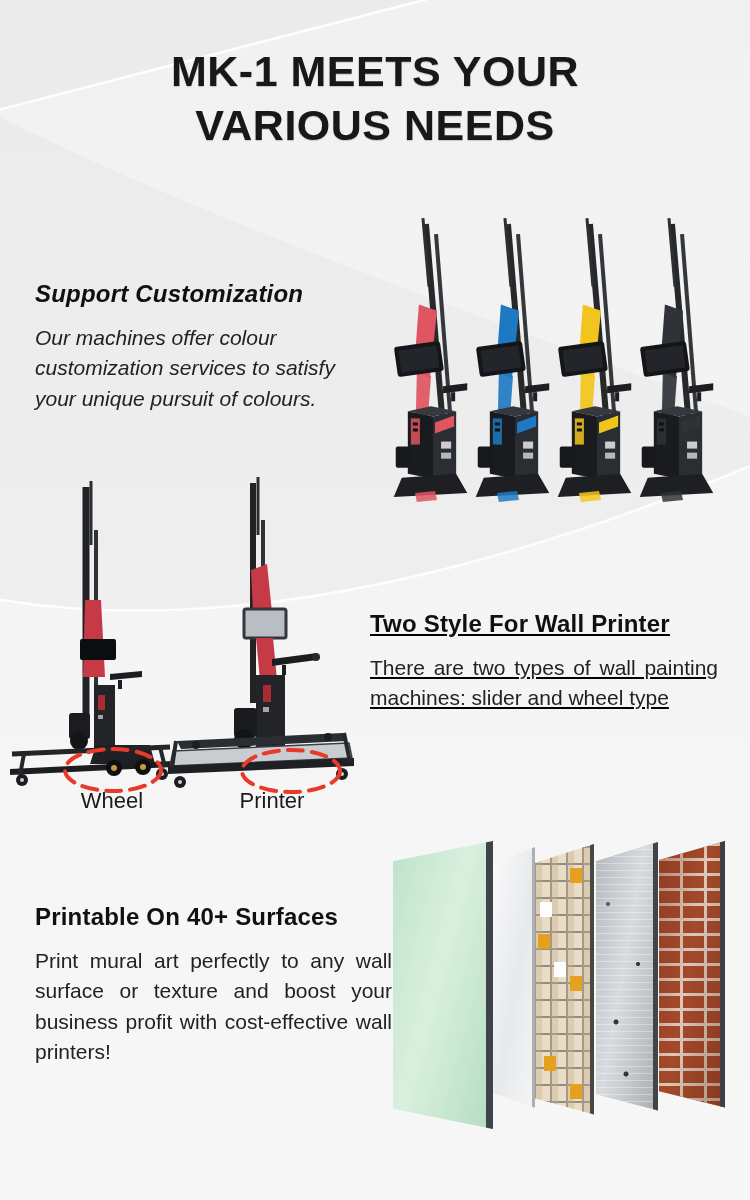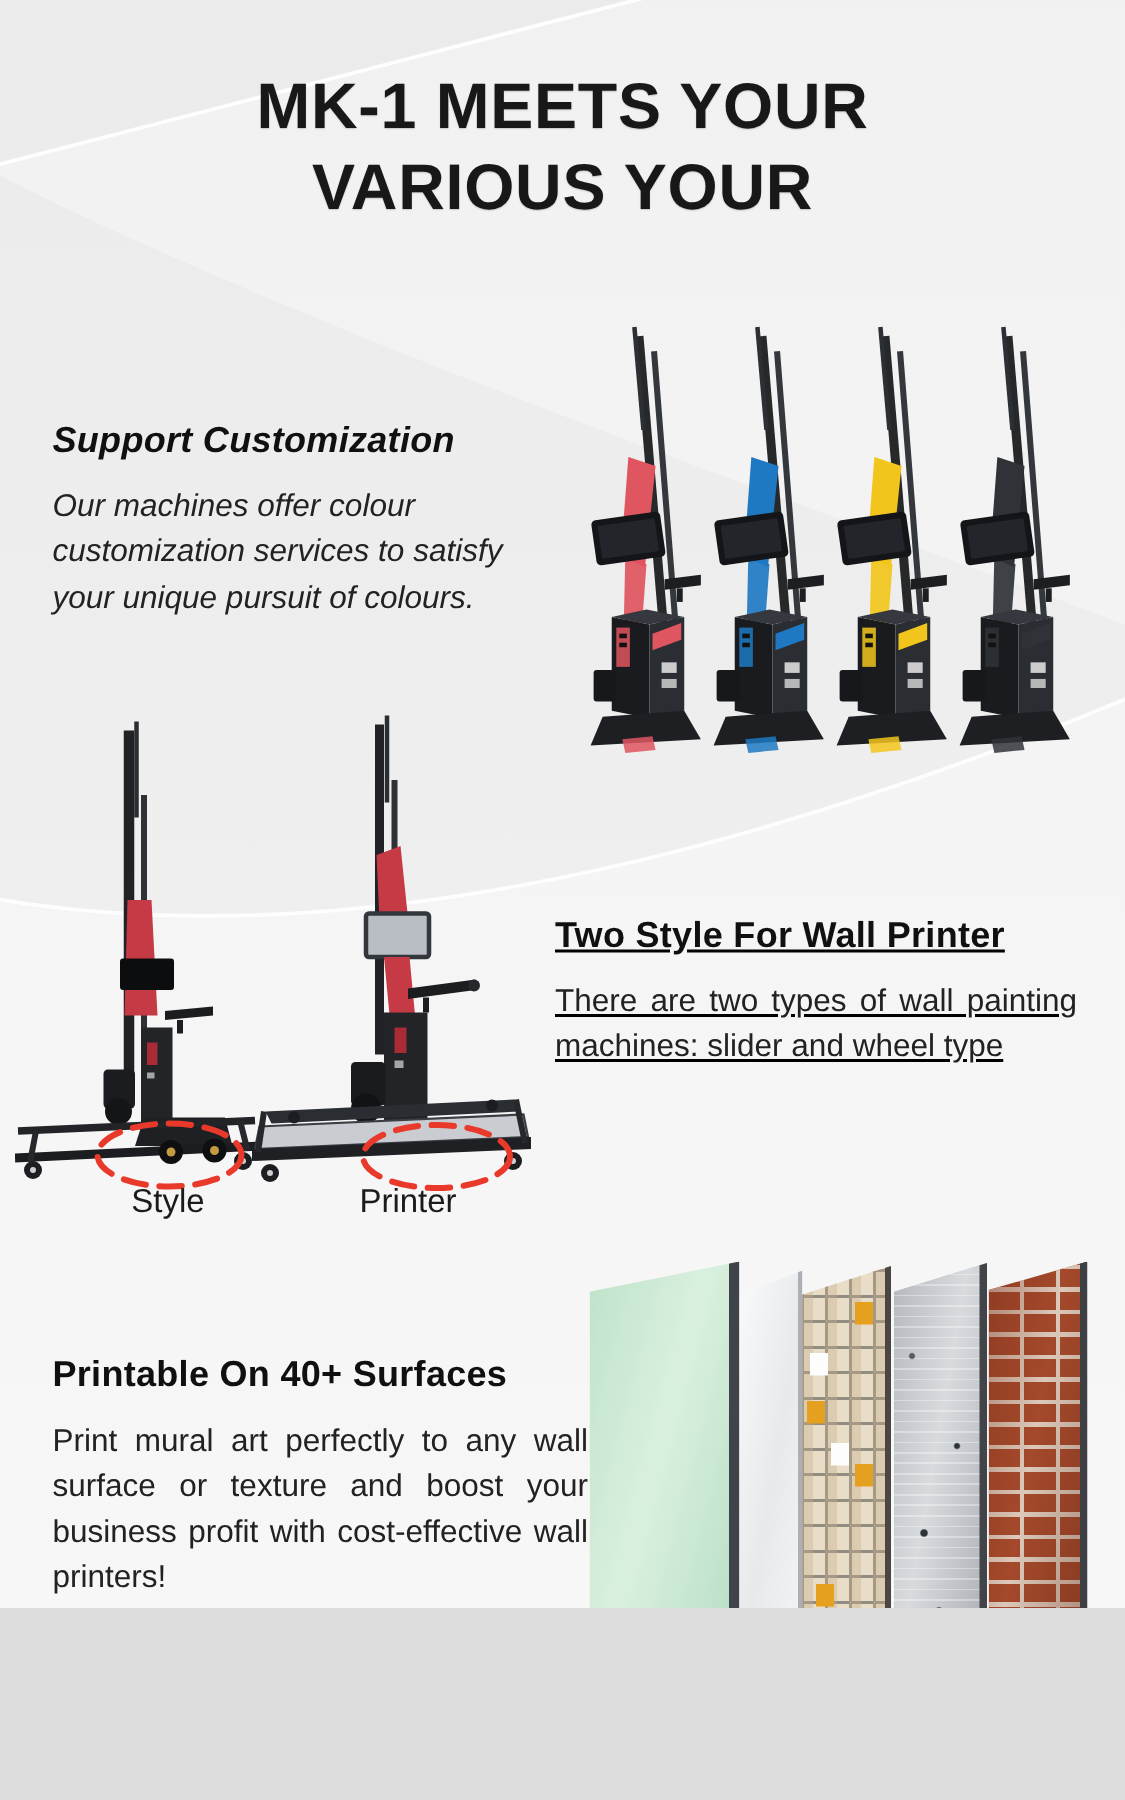--- a/index.html
+++ b/index.html
@@ -1,18 +1,18 @@
 <!DOCTYPE html>
 <html style="--accent: #e8392b; --machine: #c63a45;"><head>
 <meta charset="utf-8">
 <style>
   :root { --accent:#e8392b; --machine:#c63a45; }
   * { margin:0; padding:0; box-sizing:border-box; }
   body { font-family:"Liberation Sans", sans-serif; background:#ddd; }
-  .page { position:relative; width:750px; height:1072px; overflow:hidden;
+  .page { position:relative; width:750px; height:1200px; overflow:hidden;
           background:linear-gradient(180deg,#ebebeb 0%,#eeeeee 45%,#f2f2f2 100%); }
   .bg-svg { position:absolute; left:0; top:0; width:750px; height:1200px; pointer-events:none; }
 
   .title { position:absolute; left:0; top:44px; width:750px; text-align:center;
            font-size:43px; font-weight:700; color:#181818; line-height:1.26;
            letter-spacing:.5px; text-shadow:0 1px 1px rgba(0,0,0,.18); }
 
   h2 { font-size:24px; font-weight:700; color:#101010; margin-bottom:15px; letter-spacing:.2px; }
   .body-text { font-size:21px; color:#222; line-height:1.45; }
   .just { text-align:justify; }
@@ -112,21 +112,21 @@
       <rect x="48" y="226" width="10" height="7" fill="#e9e9e9" opacity=".85"></rect>
       <rect x="48" y="237" width="10" height="6" fill="#d9d9d9" opacity=".8"></rect>
       <rect x="3" y="231" width="15" height="21" rx="2" fill="#17181b"></rect>
       <polygon points="9,262 63,258 74,277 1,281" fill="#1d1f23"></polygon>
       <polygon points="22,277 42,275 44,284 24,286" fill="currentColor" opacity=".85"></polygon>
     </symbol>
   </svg>
 
   <h1 class="title">
     <span style="display:block">MK-1 MEETS YOUR</span>
-    <span style="display:block">VARIOUS YOUR</span>
+    <span style="display:block">VARIOUS NEEDS</span>
   </h1>
 
   <div class="sec1-txt">
     <h2>Support Customization</h2>
     <p class="body-text">Our machines offer colour customization services to satisfy your unique pursuit of colours.</p>
   </div>
   <div class="printers">
       <div class="printer" style="color: rgb(223, 85, 96);">
         <svg viewBox="0 0 80 290">
           <use href="#printer-sym"></use>
@@ -200,21 +200,21 @@
       <line x1="334" y1="258" x2="340" y2="287" stroke="#26282c" stroke-width="4"></line>
       <circle cx="170" cy="307" r="6" fill="#1b1d20"></circle>
         <circle cx="170" cy="307" r="2" fill="#cfcfcf"></circle>
       <circle cx="332" cy="299" r="6" fill="#1b1d20"></circle>
         <circle cx="332" cy="299" r="2" fill="#cfcfcf"></circle>
       <circle cx="186" cy="270" r="4" fill="#1b1d20"></circle>
       <circle cx="318" cy="262" r="4" fill="#1b1d20"></circle>
       <ellipse cx="281" cy="296" rx="49" ry="21" class="dash"></ellipse>
     </svg>
     <figcaption>
-      <span class="m-label lbl-wheel">Style</span>
+      <span class="m-label lbl-wheel">Wheel</span>
       <span class="m-label lbl-slider">Printer</span>
     </figcaption>
   </figure>
 
   <div class="sec2-txt">
     <h2>Two Style For Wall Printer</h2>
     <p class="body-text just">There are two types of wall painting machines: slider and wheel type</p>
   </div>
 
   <div class="sec3-txt">

